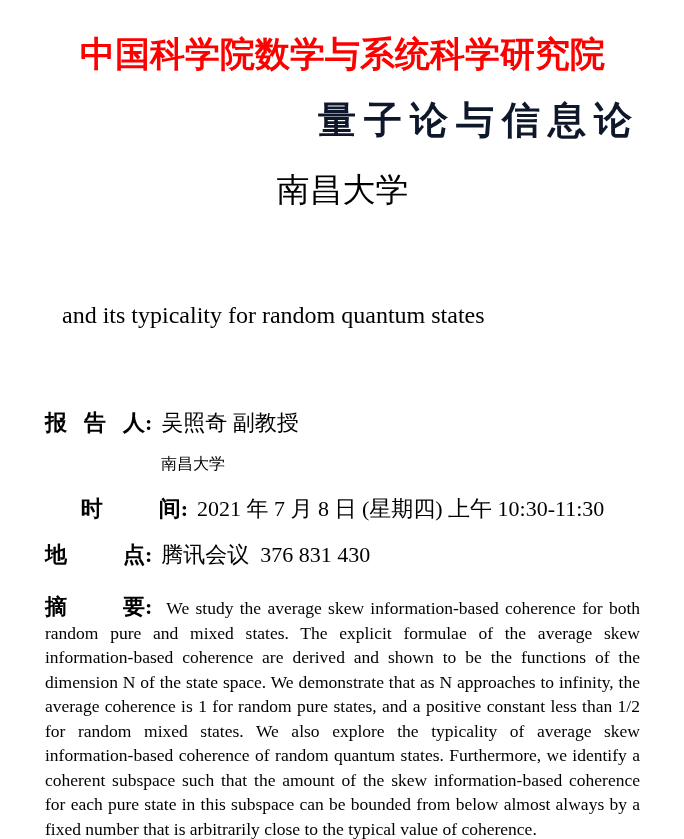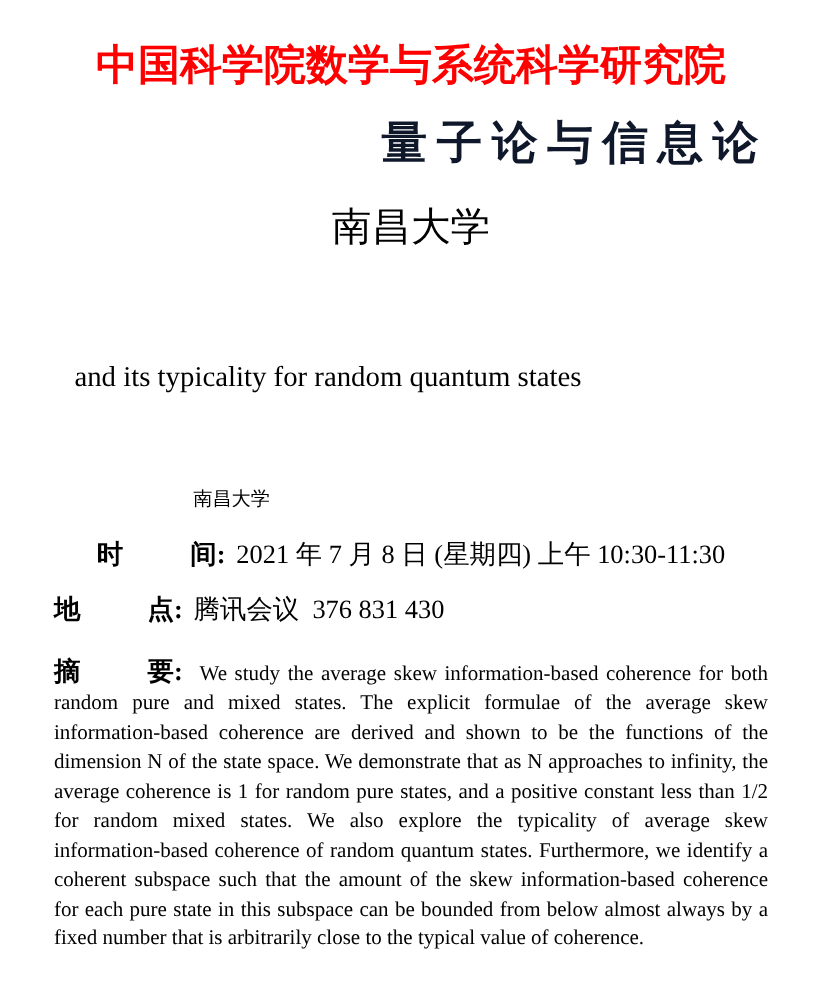--- a/index.html
+++ b/index.html
@@ -99,20 +99,24 @@
   <div class="series" style="color: #0f172a; text-align: right;">量子论与信息论</div>
 
   <div class="doc-type">南昌大学</div>
 
   <div class="row row-title">
     <div class="val">
       <div class="title-line2">and its typicality for random quantum states</div>
     </div>
   </div>
 
+  <div class="row row-speaker">
+    <span class="lbl"><span class="lbl-text">报告人</span><span class="colon">:</span></span>
+    <div class="val">吴照奇 副教授</div>
+  </div>
 
   <div class="affiliation">南昌大学</div>
 
   <div class="row row-time">
     <span class="lbl"><span class="lbl-text">时间</span><span class="colon">:</span></span>
     <div class="val">2021 年 7 月 8 日 (星期四) 上午 10:30-11:30</div>
   </div>
 
   <div class="row row-venue">
     <span class="lbl"><span class="lbl-text">地点</span><span class="colon">:</span></span>

